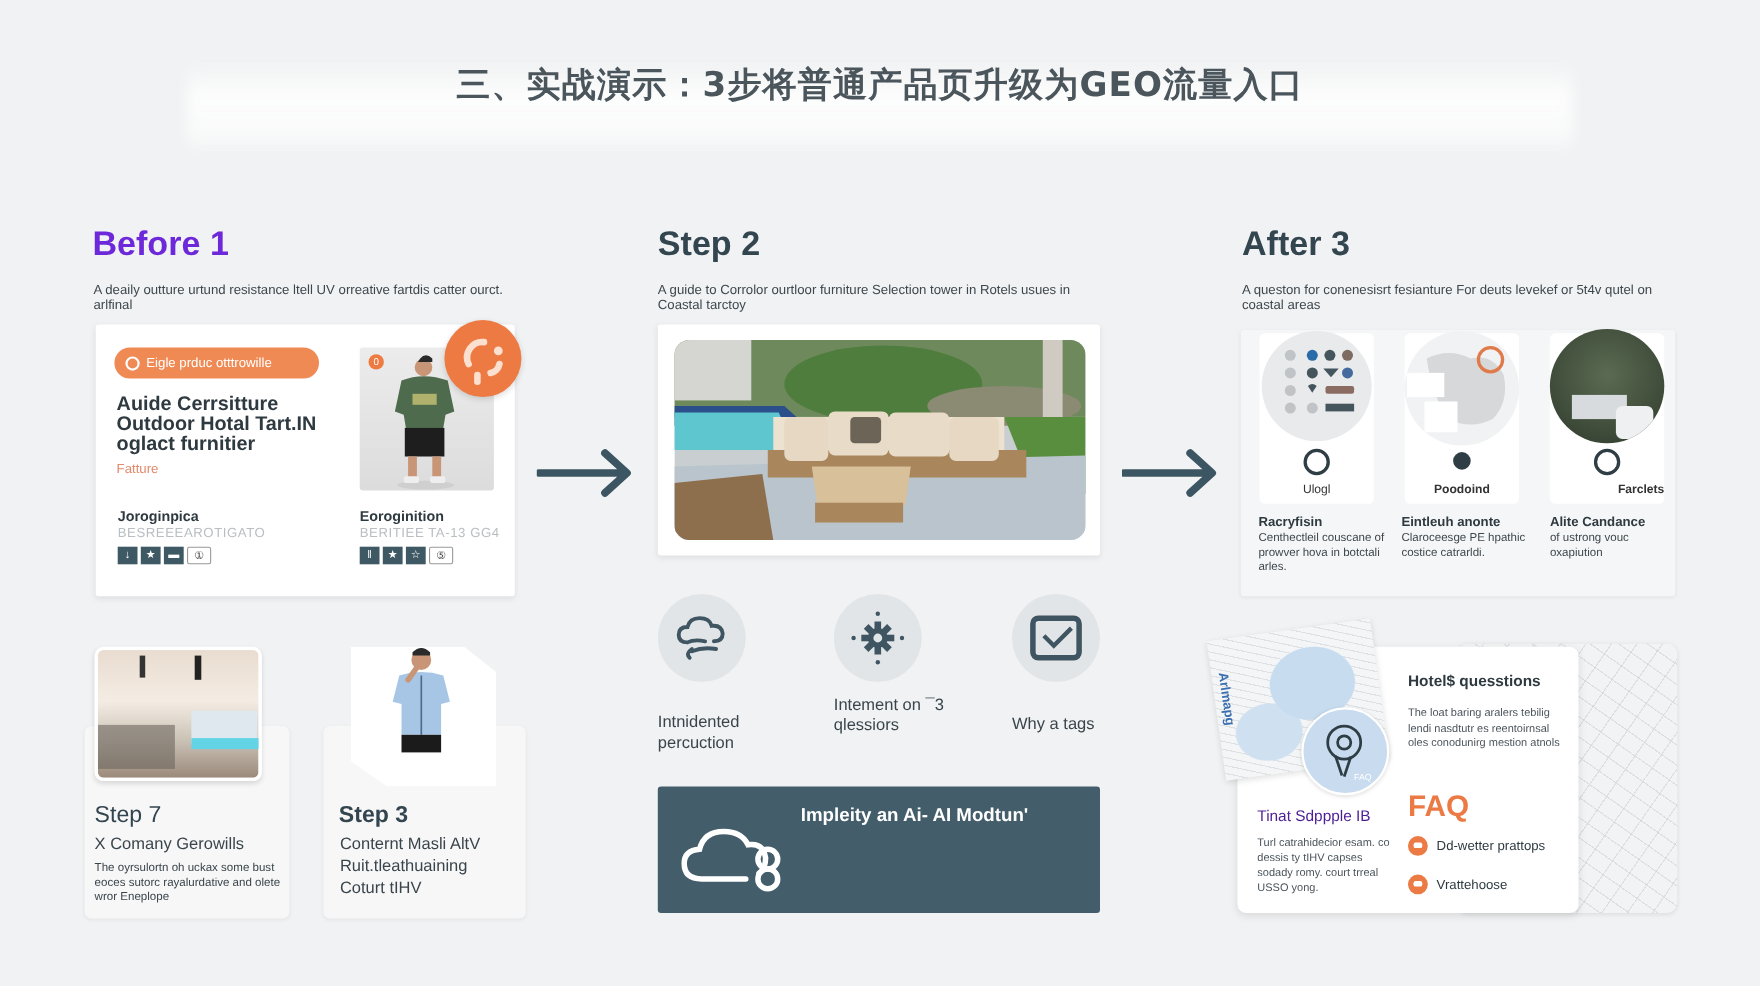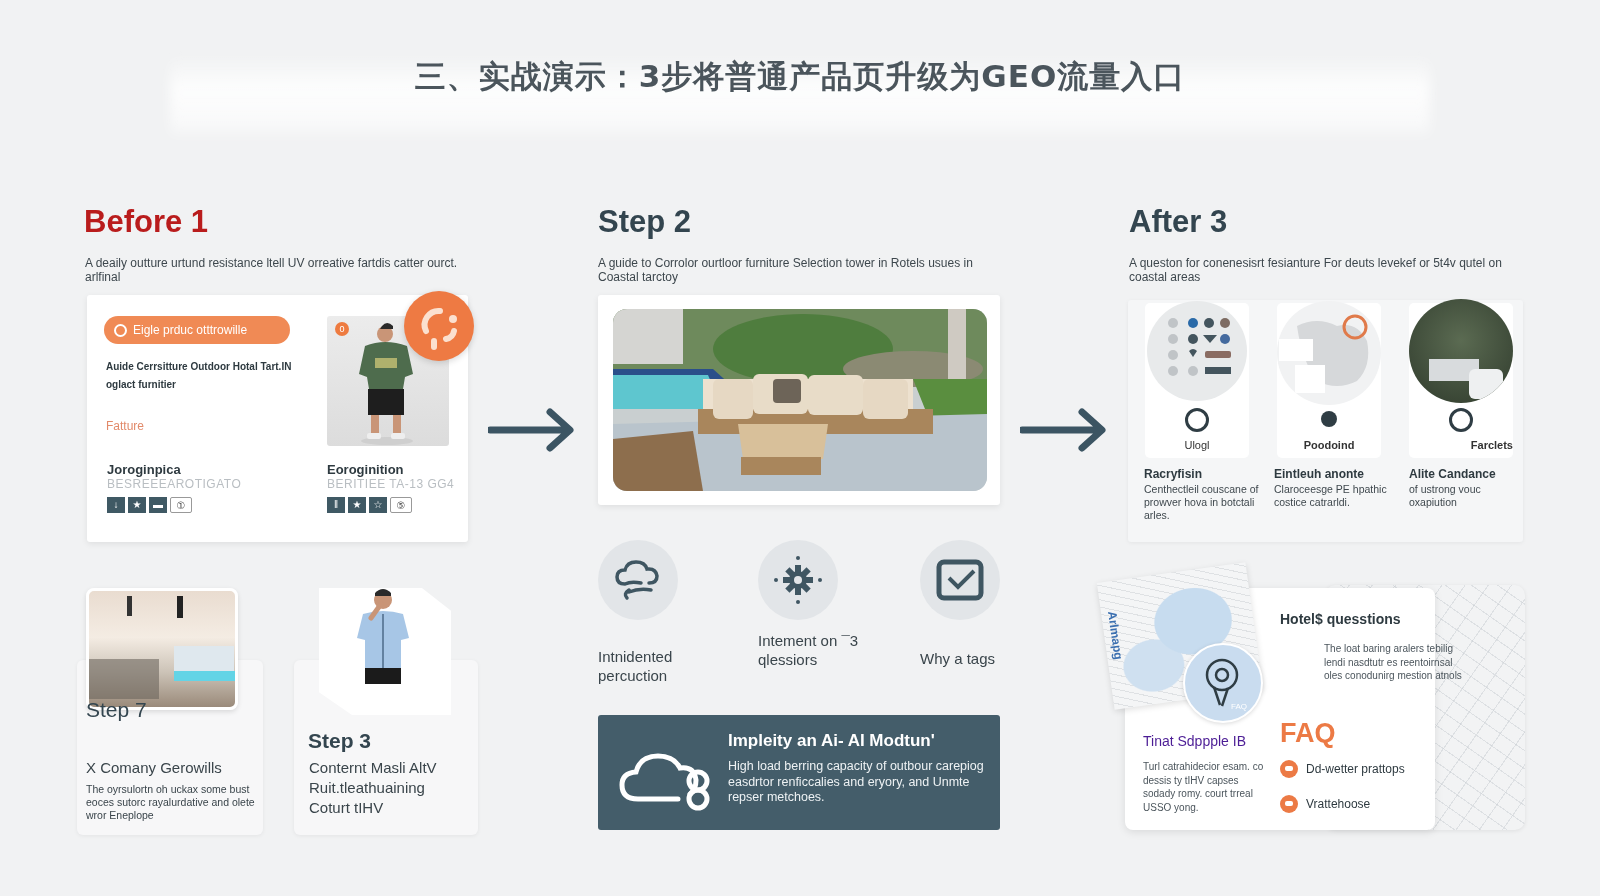--- a/index.html
+++ b/index.html
@@ -15,31 +15,31 @@
     left: 170px; top: 55px; width: 1260px; height: 85px;
     background: linear-gradient(180deg, rgba(255,255,255,0.0), rgba(255,255,255,0.85) 40%, rgba(255,255,255,0.6) 80%, rgba(255,255,255,0));
     filter: blur(6px);
   }
   .page-title {
     left: 0; top: 56px; width: 1600px; text-align: center;
     font-family: "DejaVu Sans", sans-serif;
     font-size: 31px; color: #4b555c; letter-spacing: 1px;
   }
   .col-head { font-size: 31px; font-weight: bold; color: #33454f; }
-  .col-head.orange { color: #b91c1c; }
+  .col-head.orange { color: #6d28d9; }
   .col-desc { font-size: 12px; color: #3d474d; line-height: 14px; width: 390px; }
   .card { background: #fff; box-shadow: 0 2px 6px rgba(0,0,0,0.08); border-radius: 3px; }
 
   
   .pill {
     left: 104px; top: 316px; width: 186px; height: 28px; border-radius: 14px;
     background: #f08a55; color: #fff; font-size: 12px; display: flex; align-items: center; padding-left: 10px; gap: 6px;
   }
   .pill .dot { width: 13px; height: 13px; border-radius: 50%; border: 2px solid #fff; }
-  .prod-title { left: 106px; top: 358px; width: 210px; font-size: 10px; font-weight: bold; color: #2e3a40; line-height: 18px; }
+  .prod-title { left: 106px; top: 358px; width: 210px; font-size: 18px; font-weight: bold; color: #2e3a40; line-height: 18px; }
   .prod-sub { left: 106px; top: 419px; font-size: 12px; color: #e28a6a; }
   .man-photo { left: 327px; top: 316px; width: 122px; height: 130px; background: linear-gradient(180deg,#ececec,#dcdcdc); border-radius: 3px; overflow: hidden; }
   .badge0 { left: 335px; top: 322px; width: 14px; height: 14px; border-radius: 50%; background: #ee7b40; color:#fff; font-size: 9px; text-align:center; line-height:14px; }
   .orange-circle { left: 404px; top: 291px; width: 70px; height: 70px; border-radius: 50%; background: #ee7a43; box-shadow: 0 2px 6px rgba(0,0,0,0.15); }
   .meta-name { font-size: 13px; font-weight: bold; color: #2e3a40; }
   .meta-code { font-size: 12px; color: #b9bec2; letter-spacing: 0.5px; }
   .tagicons { display: flex; gap: 3px; }
   .tagicons span { width: 18px; height: 16px; background: #3f5964; color: #fff; font-size: 10px; text-align: center; line-height: 16px; }
   .tagicons span.outline { background: #fff; border: 1px solid #999; color: #444; width: 22px; border-radius: 2px; }
 
@@ -163,21 +163,21 @@
 </div>
 
 <div class="abs bl-card" style="left:77px;top:660px;width:186px;height:175px;"></div>
 <div class="abs" style="left:86px;top:588px;width:152px;height:122px;border-radius:8px;border:3px solid #fff;box-shadow:0 2px 5px rgba(0,0,0,0.12);overflow:hidden;background:linear-gradient(180deg,#e9dcd0 0,#f4ece3 40%,#ccc3b7 70%,#9a8a7a 100%);">
   <div style="position:absolute;left:85px;top:55px;width:60px;height:30px;background:#dfe8ee;"></div>
   <div style="position:absolute;left:85px;top:80px;width:62px;height:10px;background:#63d4e6;"></div>
   <div style="position:absolute;left:0;top:68px;width:70px;height:40px;background:#6d655e;opacity:0.6;"></div>
   <div style="position:absolute;left:38px;top:5px;width:5px;height:20px;background:#333;"></div>
   <div style="position:absolute;left:88px;top:5px;width:6px;height:22px;background:#222;"></div>
 </div>
-<div class="abs bl-step" style="left:86px;top:698px;text-align:right;">Step 7</div>
+<div class="abs bl-step" style="left:86px;top:729px;text-align:right;">Step 7</div>
 <div class="abs bl-sub" style="left:86px;top:758px;">X Comany Gerowills</div>
 <div class="abs bl-small" style="left:86px;top:783px;width:170px;">The oyrsulortn oh uckax some bust eoces sutorc rayalurdative and olete wror Eneplope</div>
 
 <div class="abs bl-card" style="left:294px;top:660px;width:184px;height:175px;"></div>
 <div class="abs" style="left:319px;top:588px;width:132px;height:127px;background:#fff;clip-path:polygon(0 0,78% 0,100% 18%,100% 100%,25% 100%,0 82%);">
   <svg width="132" height="127" viewBox="0 0 132 127">
     <circle cx="64" cy="12" r="9" fill="#c99577"></circle>
     <path d="M56 5 q8 -8 16 0 v3 h-16z" fill="#2a2a2a"></path>
     <path d="M44 26 q20 -6 40 0 l6 24 -8 2 v28 h-36 v-28 l-8 -2z" fill="#a7c6e6"></path>
     <line x1="64" y1="26" x2="64" y2="80" stroke="#4d6a88" stroke-width="1.5"></line>
@@ -256,21 +256,20 @@
   </div>
 </div>
 
 <div class="abs dark-banner">
   <svg style="position:absolute;left:18px;top:26px;" width="100" height="70" viewBox="0 0 100 70">
     <path d="M22 58 q-16 0 -16 -14 q0 -12 14 -13 q4 -16 22 -16 q16 0 22 12 q14 -2 16 12 q0 10 -6 14 M22 58 H62" stroke="#fff" stroke-width="5" fill="none" stroke-linecap="round"></path>
     <circle cx="82" cy="40" r="9" stroke="#fff" stroke-width="5" fill="none"></circle>
     <circle cx="82" cy="58" r="9" stroke="#fff" stroke-width="5" fill="none"></circle>
   </svg>
   <div class="h">Impleity an Ai- AI Modtun'</div>
-  <div class="p">High load berring capacity of outbour carepiog easdrtor renficcalies and eryory, and Unmte repser metchoes.</div>
 </div>
 
 <div class="abs col-head" style="left:1129px;top:204px;">After 3</div>
 <div class="abs col-desc" style="left:1129px;top:256px;">A queston for conenesisrt fesianture For deuts levekef or 5t4v qutel on coastal areas</div>
 
 <div class="abs after-panel"></div>
 
 <div class="abs mini-card" style="left:1145px;top:303px;">
   <div style="position:absolute;left:2px;top:-2px;width:100px;height:100px;border-radius:50%;background:#e8eaeb;overflow:hidden;">
     <svg width="100" height="100" viewBox="0 0 100 100">
@@ -334,21 +333,21 @@
       <circle cx="24" cy="20" r="6" stroke="#2f3d44" stroke-width="2.5" fill="none"></circle>
       <path d="M16 32 l6 18 M30 33 l-6 18" stroke="#2f3d44" stroke-width="2.5"></path>
     </svg>
   <span style="position:absolute;right:14px;bottom:10px;font-size:8px;color:#fff;">FAQ</span>
 </div>
 
 <div class="abs" style="left:1143px;top:733px;font-size:14px;color:#4c1d95;">Tinat Sdppple IB</div>
 <div class="abs faq-p" style="left:1143px;top:760px;width:125px;">Turl catrahidecior esam. co dessis ty tIHV capses sodady romy. court trreal USSO yong.</div>
 
 <div class="abs faq-h" style="left:1280px;top:611px;">Hotel$ quesstions</div>
-<div class="abs faq-p" style="left:1280px;top:642px;width:145px;margin-left:44px;">The loat baring aralers tebilig lendi nasdtutr es reentoirnsal oles conodunirg mestion atnols</div>
+<div class="abs faq-p" style="left:1280px;top:642px;width:145px;">The loat baring aralers tebilig lendi nasdtutr es reentoirnsal oles conodunirg mestion atnols</div>
 <div class="abs faq-big" style="left:1280px;top:718px;">FAQ</div>
 <div class="abs faq-item" style="left:1280px;top:760px;">
   <span class="ic"></span>
   <span>Dd-wetter prattops</span>
 </div>
 <div class="abs faq-item" style="left:1280px;top:795px;">
   <span class="ic"></span>
   <span>Vrattehoose</span>
 </div>
 

